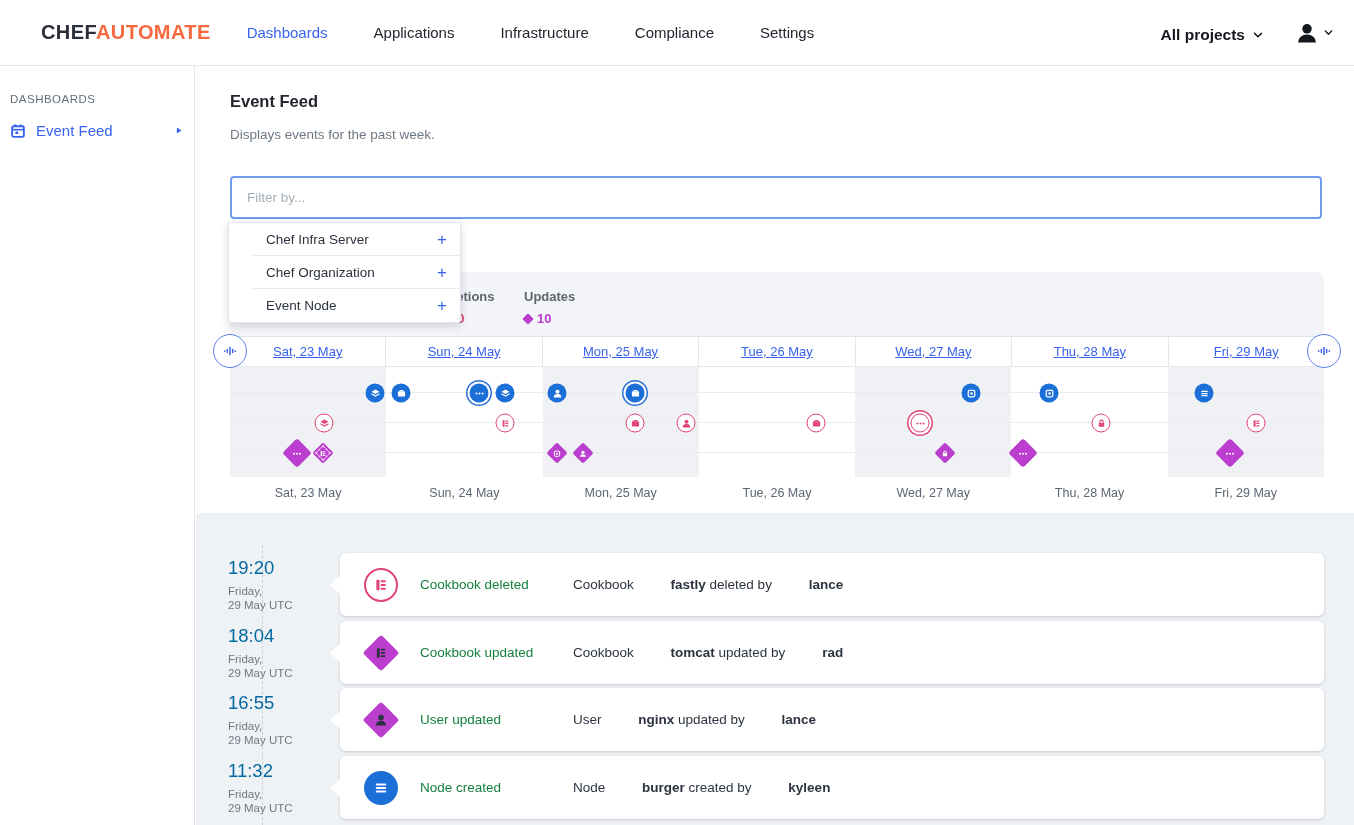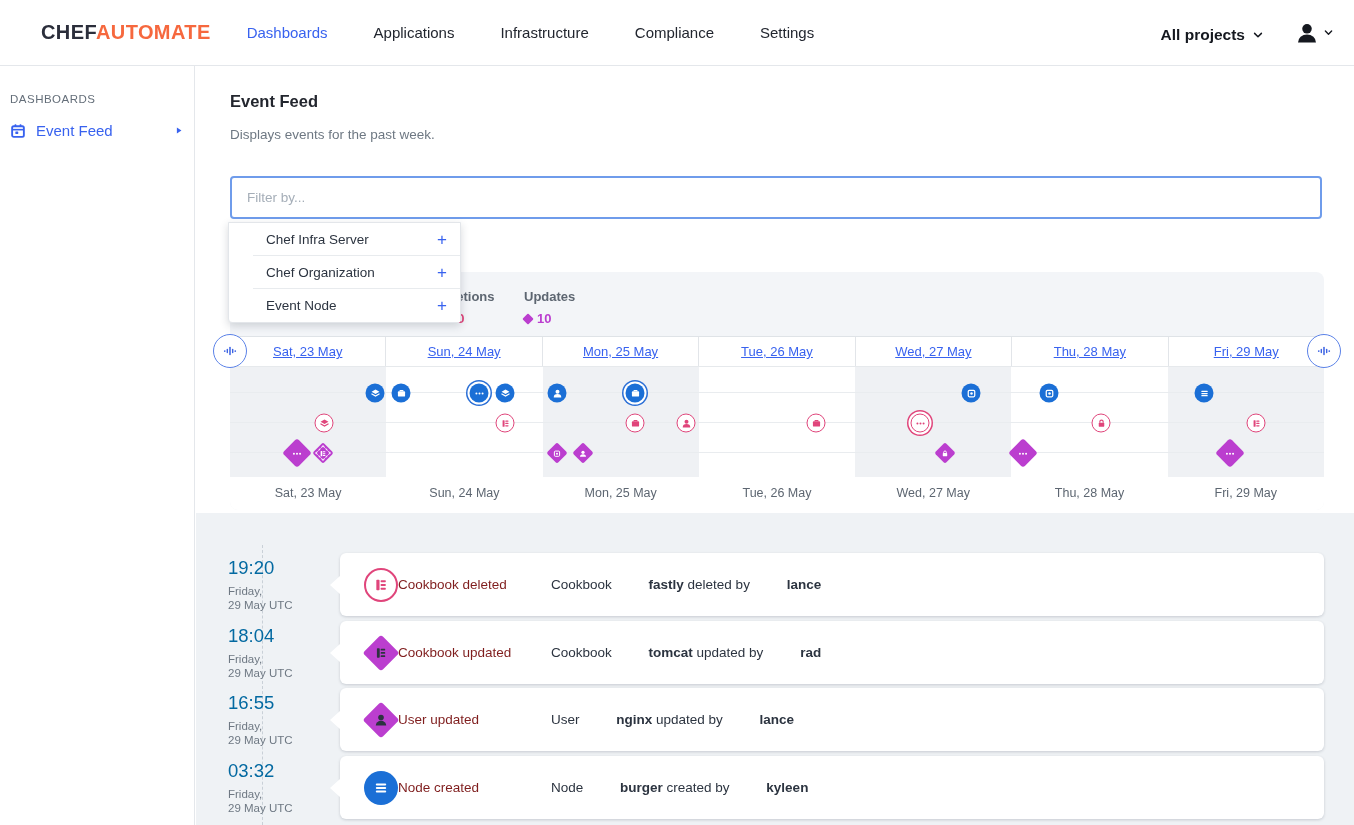--- a/index.html
+++ b/index.html
@@ -109,21 +109,21 @@
   .feed-card::before { content:""; position:absolute; left:-10px; top:50%; margin-top:-9px;
     border-top:9px solid transparent; border-bottom:9px solid transparent; border-right:10px solid #fff; }
   .card-badge { margin-left:24px; width:34px; height:34px; flex:0 0 34px; display:flex;
     align-items:center; justify-content:center; }
   .badge-deletion { border:2px solid #e0457b; color:#e0457b; background:#fff; border-radius:50%; }
   .badge-creation { background:#1b6fd6; color:#fff; border-radius:50%; }
   .badge-update { background:transparent; }
   .badge-update .diamond-inner { width:26px; height:26px; background:#bb3ecf; border-radius:3px;
     transform:rotate(45deg); display:flex; align-items:center; justify-content:center; }
   .badge-update .diamond-inner svg { transform:rotate(-45deg); }
-  .card-type { width:153px; font-size:13.5px; color:#7f1d1d; }
+  .card-type { margin-left:22px; width:153px; font-size:13.5px; color:#15803d; }
   .card-desc { font-size:13.5px; color:#2c3440; }
   .card-desc b { font-weight:700;padding-left:33px; }
 </style>
 </head>
 <body>
 
 <header class="topnav">
   <div class="logo">
     <span class="chef">CHEF</span><span class="automate">AUTOMATE</span>
   </div>
@@ -548,21 +548,21 @@
           <svg width="14" height="14" viewBox="0 0 12 12" fill="currentColor" xmlns="http://www.w3.org/2000/svg">
             <circle cx="6" cy="3.9" r="2.4"></circle>
             <path d="M1.5 10.7a4.5 4 0 0 1 9 0Z"></path>
           </svg>
         </div>
       </div>
       <div class="card-type">User updated</div>
       <div class="card-desc"><span>User </span><b>nginx</b><span> updated by </span><b>lance</b></div>
     </div>
     <div class="feed-time" style="top: 760px;">
-      <div class="time-big">03:32</div>
+      <div class="time-big">11:32</div>
       <div class="time-sub">
         <div>Friday,</div>
         <div>29 May UTC</div>
       </div>
     </div>
     <div class="feed-card" style="top: 756px;">
       <div class="card-badge badge-creation">
         <svg width="16" height="16" viewBox="0 0 12 12" fill="currentColor" xmlns="http://www.w3.org/2000/svg">
           <rect x="2.1" y="2.7" width="7.8" height="1.5" rx="0.75"></rect>
           <rect x="2.1" y="5.25" width="7.8" height="1.5" rx="0.75"></rect>

